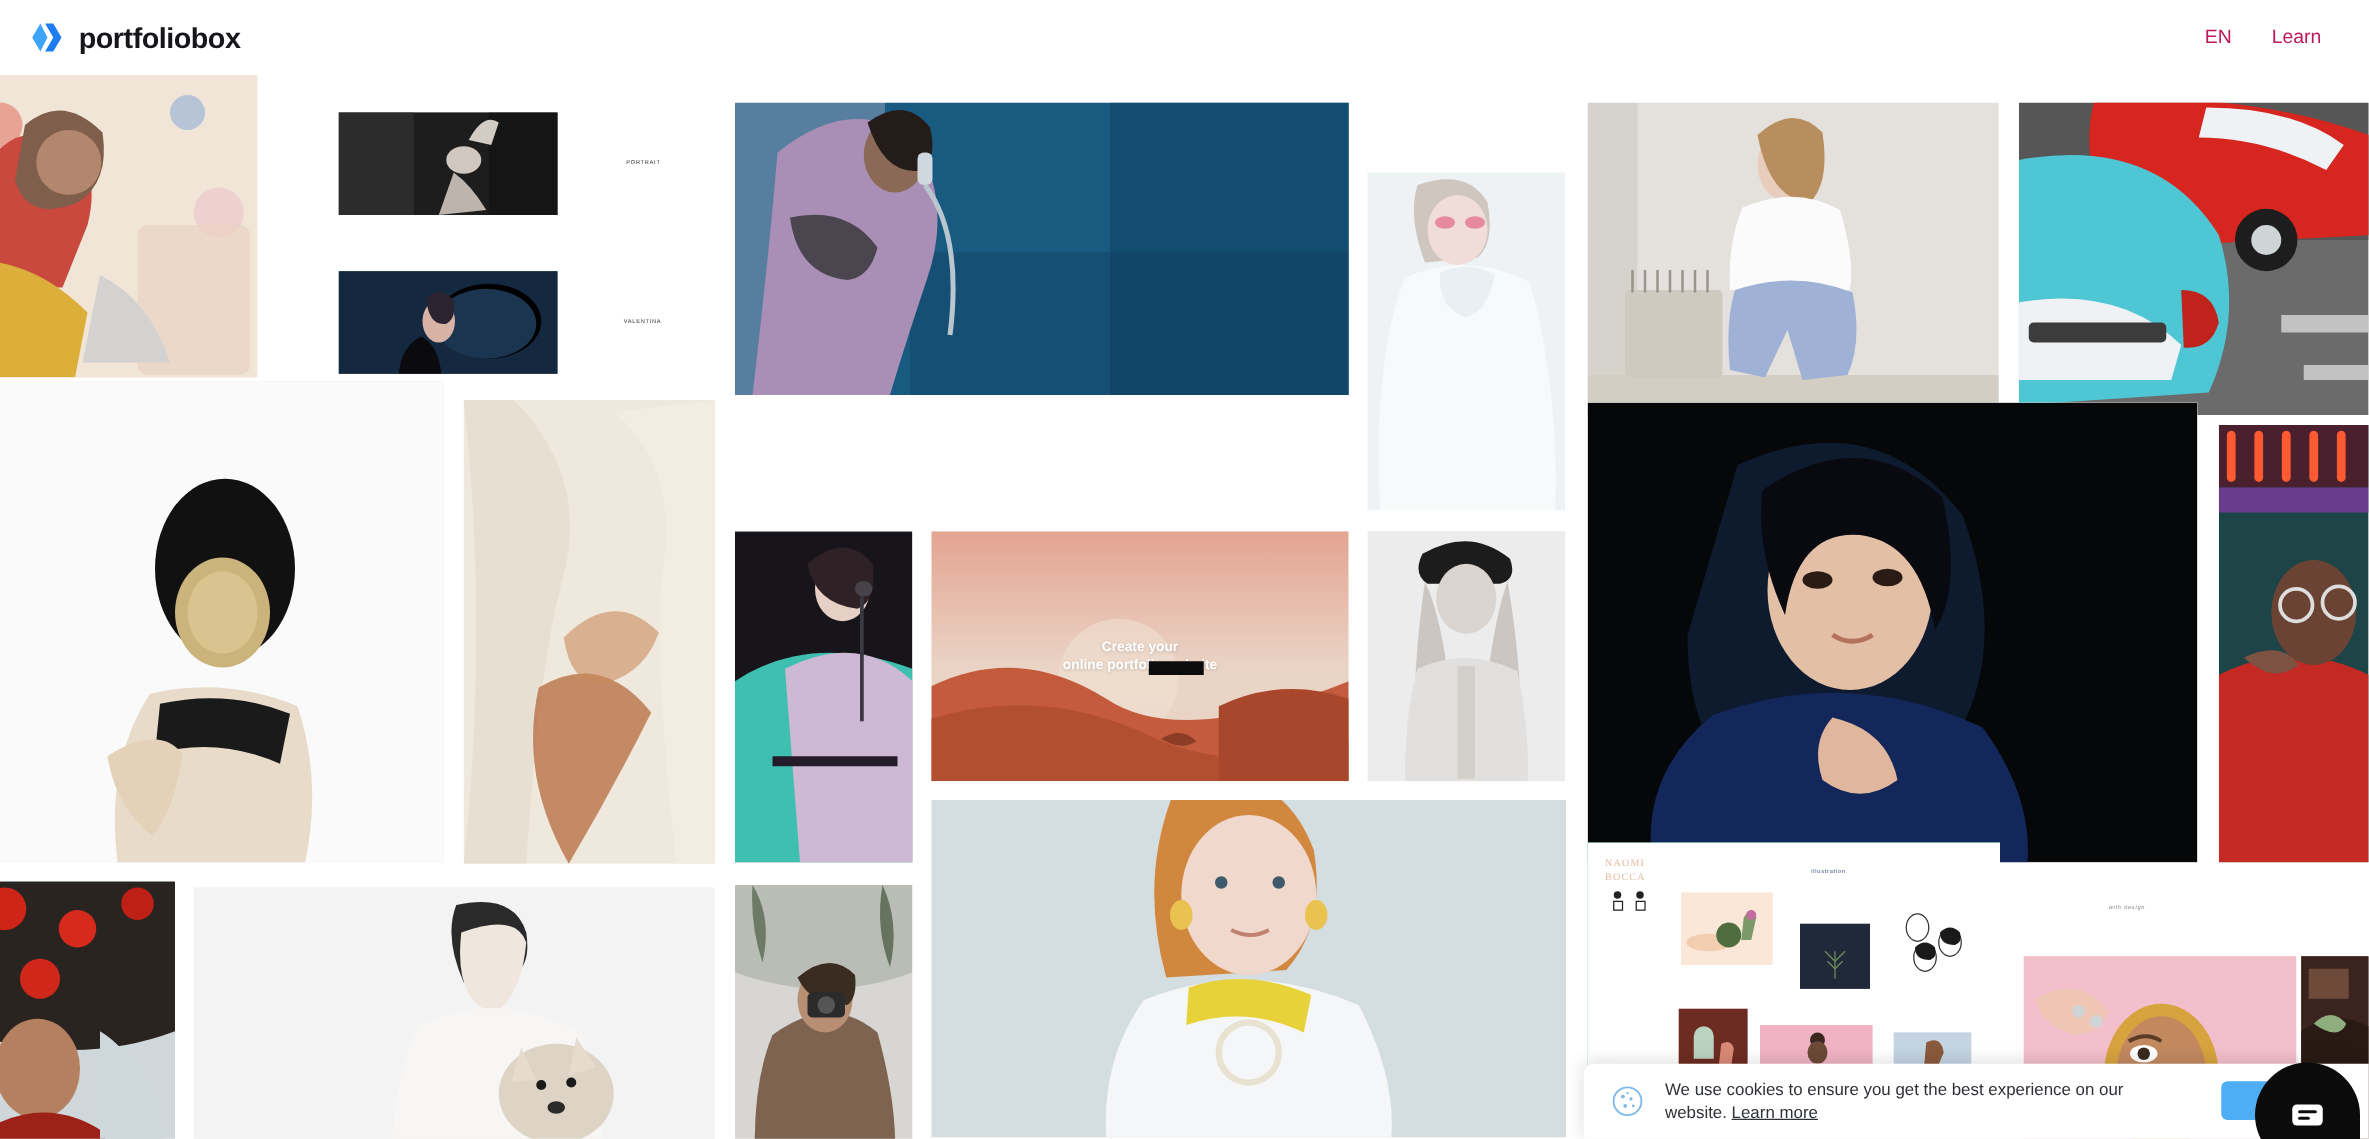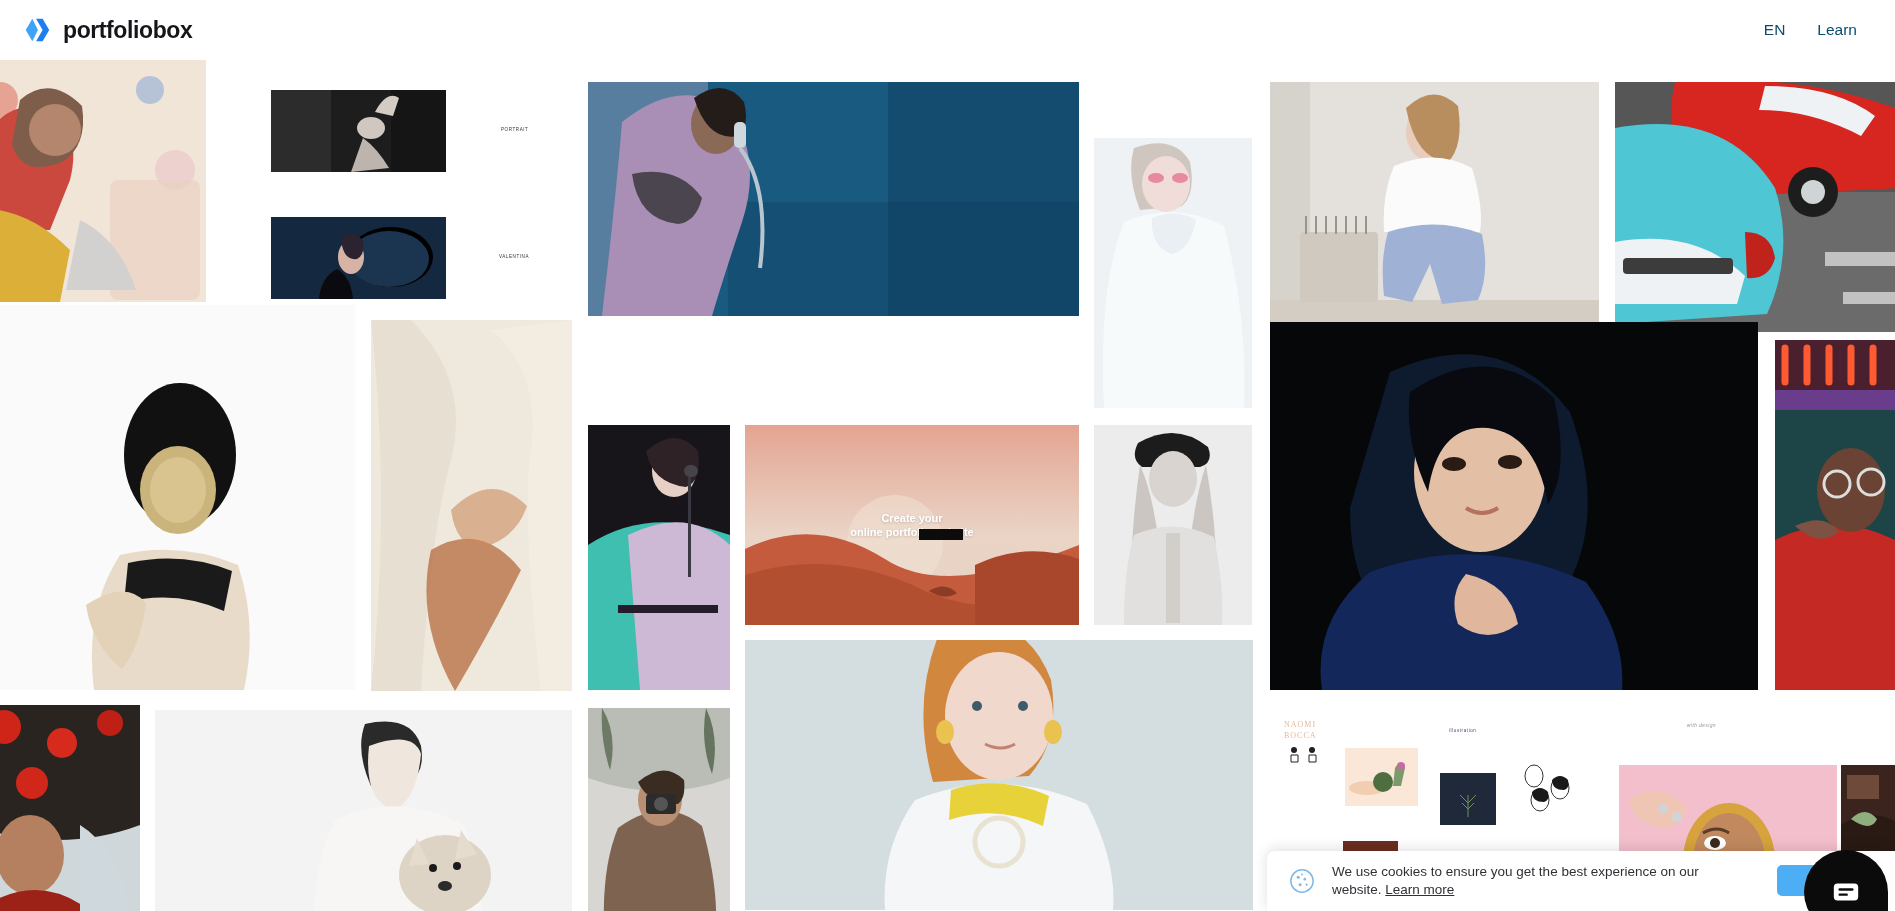--- a/index.html
+++ b/index.html
@@ -40,21 +40,21 @@
   }
   .nav-item.has-caret::before{
     content:""; position:absolute; left:-4px; top:-2px;
     width:1px; height:20px; background:#111;
   }
   .header-right {
     position: absolute; right: 0; top: 0; height: 60px;
     display: flex; align-items: center;
   }
   .lang, .login {
-    font-size: 15.5px; color: #0c4a6e; cursor: pointer;
+    font-size: 15.5px; color: #be185d; cursor: pointer;
   }
   .lang { margin-right: 32px; }
   .login { margin-right: 38px; }
   .cta {
     width: 212px; height: 60px;
     background: #2a8cf5;
     display: flex; align-items: center;
     justify-content: space-between;
     padding: 0 26px 0 28px;
     cursor: pointer;
@@ -431,21 +431,21 @@
       </g>
       <rect x="0" y="50" width="120" height="20" fill="#6a3d8c"></rect>
       <path d="M0 200 q60 -30 120 0 v150 h-120z" fill="#c42a23"></path>
       <ellipse cx="76" cy="150" rx="34" ry="42" fill="#6b4334"></ellipse>
       <circle cx="62" cy="144" r="13" fill="none" stroke="#ddd" stroke-width="3"></circle>
       <circle cx="96" cy="142" r="13" fill="none" stroke="#ddd" stroke-width="3"></circle>
       <path d="M20 186 q30 -14 44 6 q-20 16 -44 -6z" fill="#7d5242"></path>
     </svg>
   </div>
 
-  <div class="tile" style="left:1270px; top:648px; width:330px; height:203px; background:#86efac;text-decoration:underline;">
+  <div class="tile" style="left:1270px; top:614px; width:330px; height:203px; background:#86efac;text-decoration:underline;">
     <div class="mini">
       <div class="mini-title" style="left:14px; top:12px;">NAOMI<br>BOCCA</div>
       <svg style="position:absolute;left:18px;top:38px;width:34px;height:18px" viewBox="0 0 34 18">
         <circle cx="6" cy="4" r="3" fill="#222"></circle>
           <path d="M3 9 h7 v7 h-7z" fill="#fff" stroke="#222" stroke-width="1"></path>
         <circle cx="24" cy="4" r="3" fill="#222"></circle>
           <path d="M21 9 h7 v7 h-7z" fill="#fff" stroke="#222" stroke-width="1"></path>
       </svg>
       <div class="mini-label" style="left:179px; top:20px; color:#3a4c7a;">illustration</div>
 

